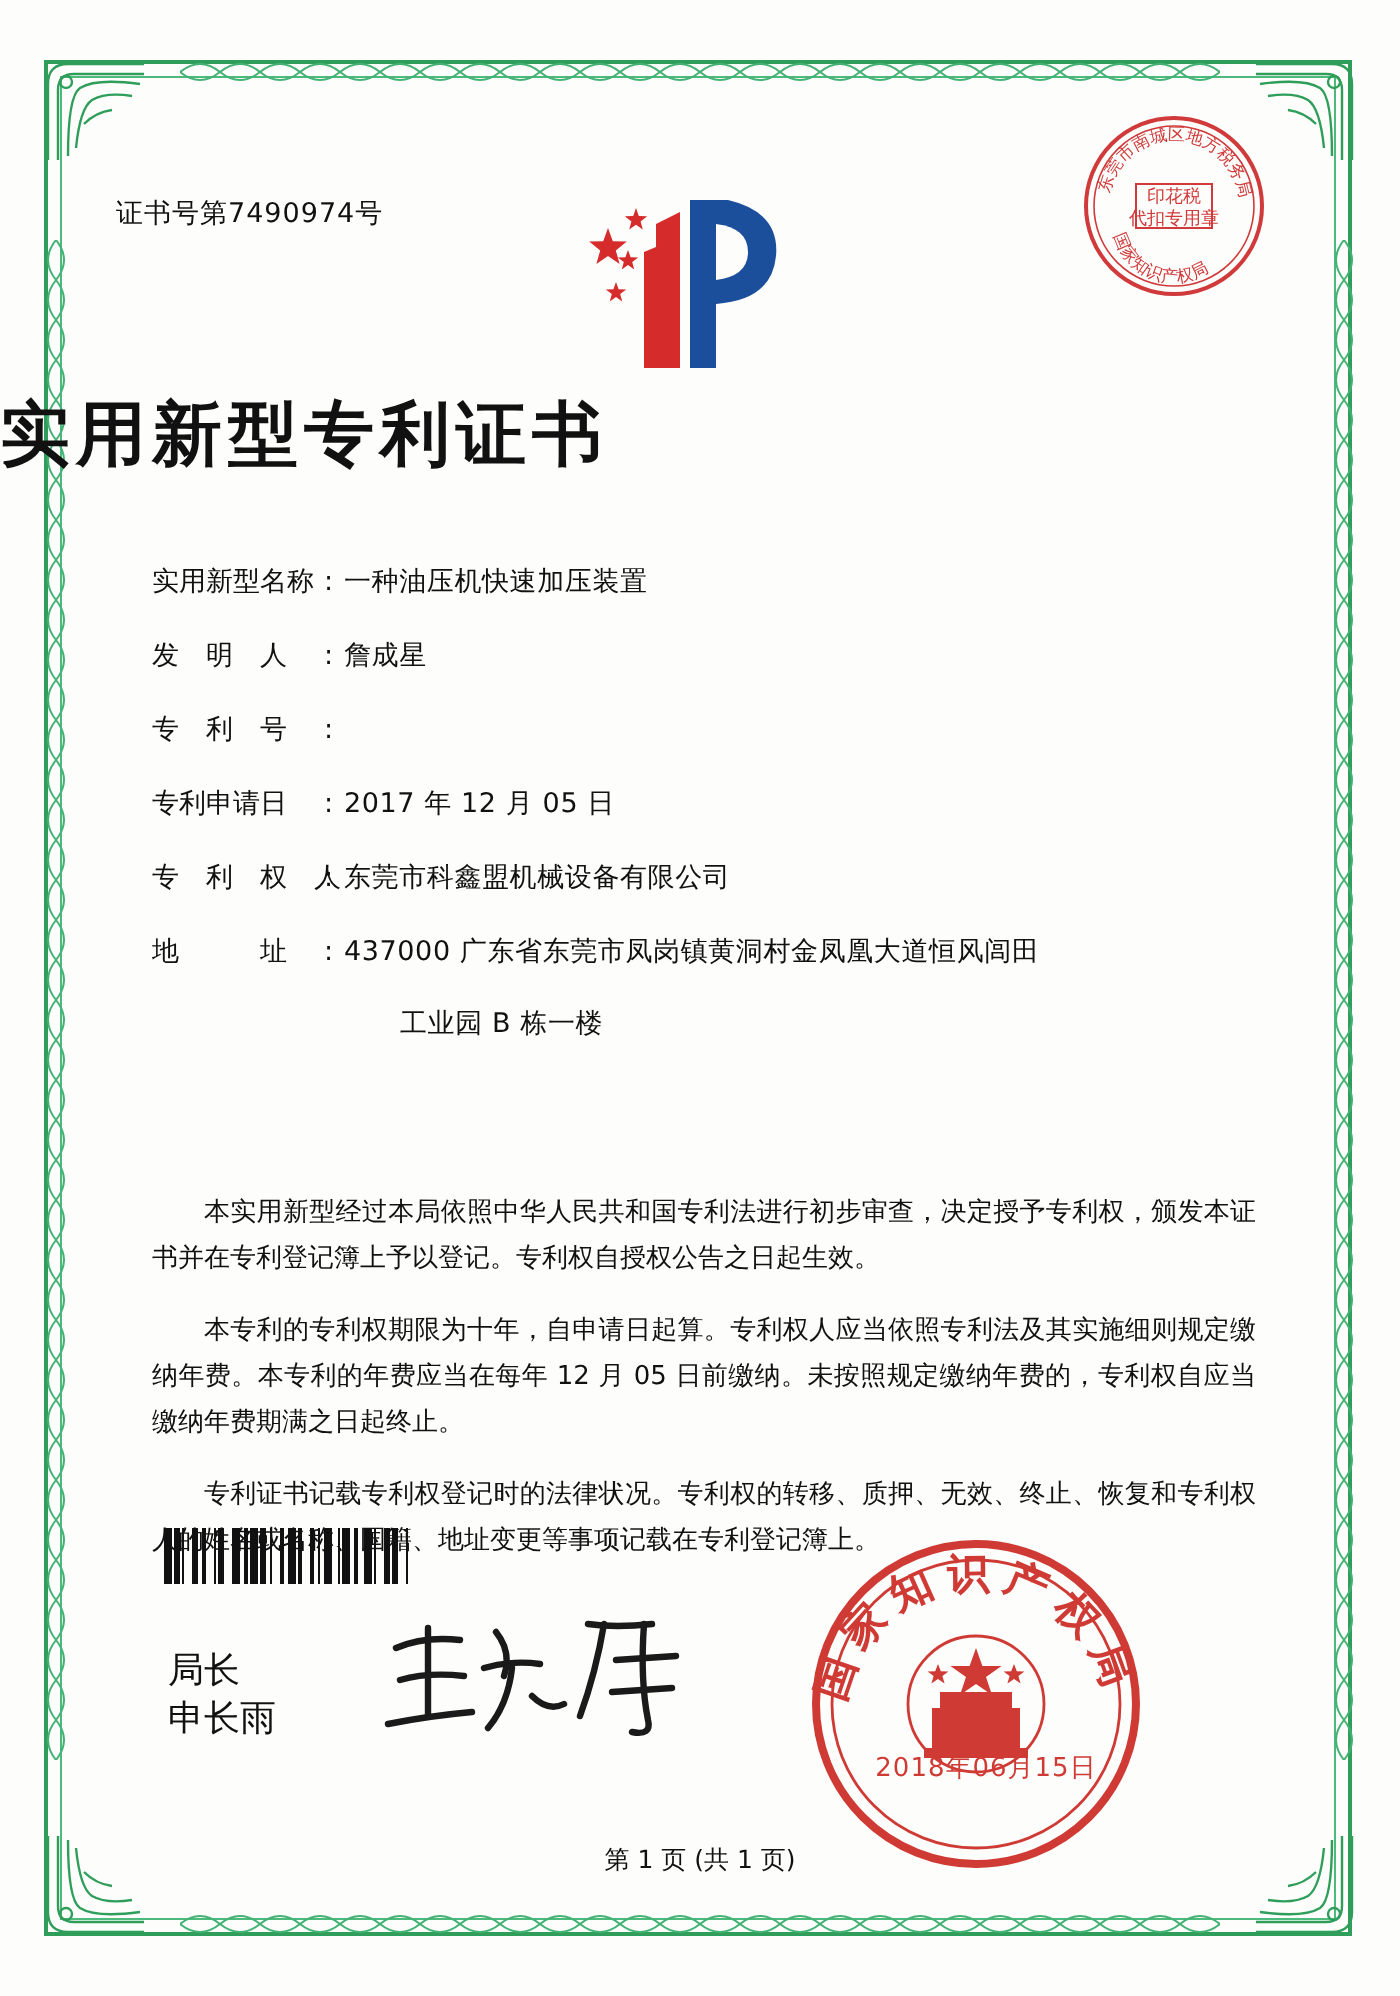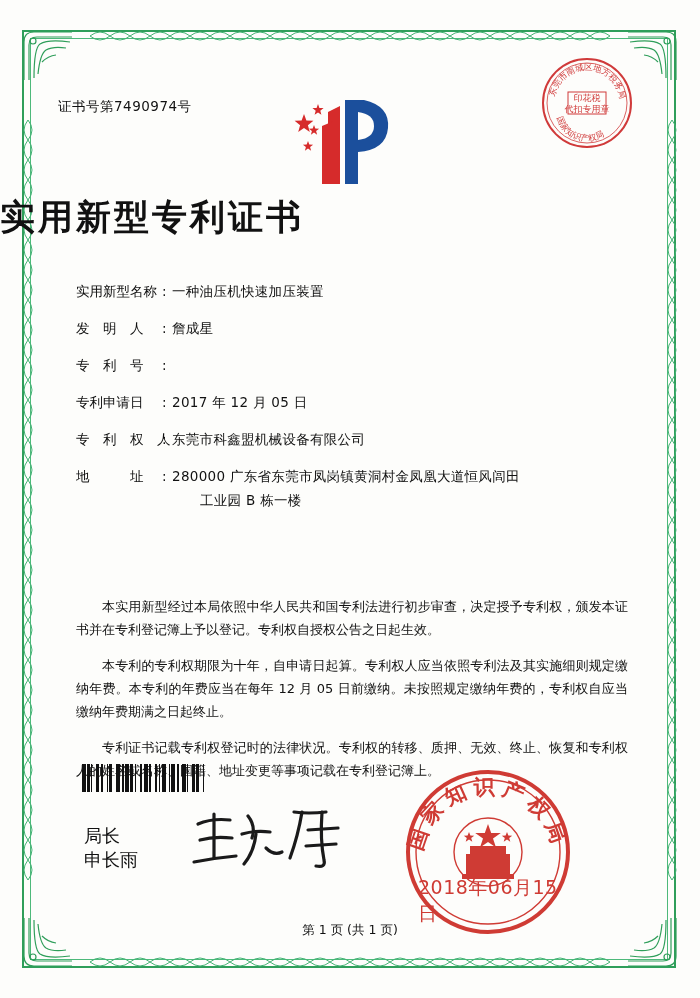--- a/index.html
+++ b/index.html
@@ -117,21 +117,21 @@
   .field-colon {
     flex: 0 0 10px;
     text-align: left;
   }
   .field-value {
     flex: 1;
     letter-spacing: 0.3px;
   }
   .field-value .line2 {
     display: block;
-    margin-top: 4px;
+    margin-top: 16px;
     padding-left: 28px;
   }
   .mono-ish {
     font-family: "DejaVu Sans", sans-serif;
     letter-spacing: 0.6px;
   }
 
   .dual-row {
     display: flex;
     align-items: flex-start;
@@ -190,22 +190,23 @@
   
   .seal {
     position: absolute;
     left: 404px; top: 768px;
     width: 168px; height: 168px;
   }
   .seal-date {
     position: absolute;
     left: 418px; top: 875px;
     width: 150px;
+    text-align: center;
     color: #cf3b34;
-    font-size: 19px;
+    font-size: 13px;
     letter-spacing: 0.5px;
     font-family: "DejaVu Sans", sans-serif;
   }
 
   
   .footer {
     position: absolute;
     left: 0; right: 0;
     top: 922px;
     text-align: center;
@@ -369,21 +370,21 @@
     <div class="field-row">
       <span class="field-label">专　利　权　人</span>
       <span class="field-colon">:</span>
       <span class="field-value">东莞市科鑫盟机械设备有限公司</span>
     </div>
 
     <div class="field-row">
       <span class="field-label">地　　　址</span>
       <span class="field-colon">:</span>
       <span class="field-value">
-        <span>280000  广东省东莞市凤岗镇黄洞村金凤凰大道恒风闾田</span>
+        <span>437000  广东省东莞市凤岗镇黄洞村金凤凰大道恒风闾田</span>
         <span class="line2">工业园 B 栋一楼</span>
       </span>
     </div>
 
 
   </div>
 
   <div class="paras">
     <p class="para">本实用新型经过本局依照中华人民共和国专利法进行初步审查，决定授予专利权，颁发本证书并在专利登记簿上予以登记。专利权自授权公告之日起生效。</p>
     <p class="para">本专利的专利权期限为十年，自申请日起算。专利权人应当依照专利法及其实施细则规定缴纳年费。本专利的年费应当在每年 12 月 05 日前缴纳。未按照规定缴纳年费的，专利权自应当缴纳年费期满之日起终止。</p>

